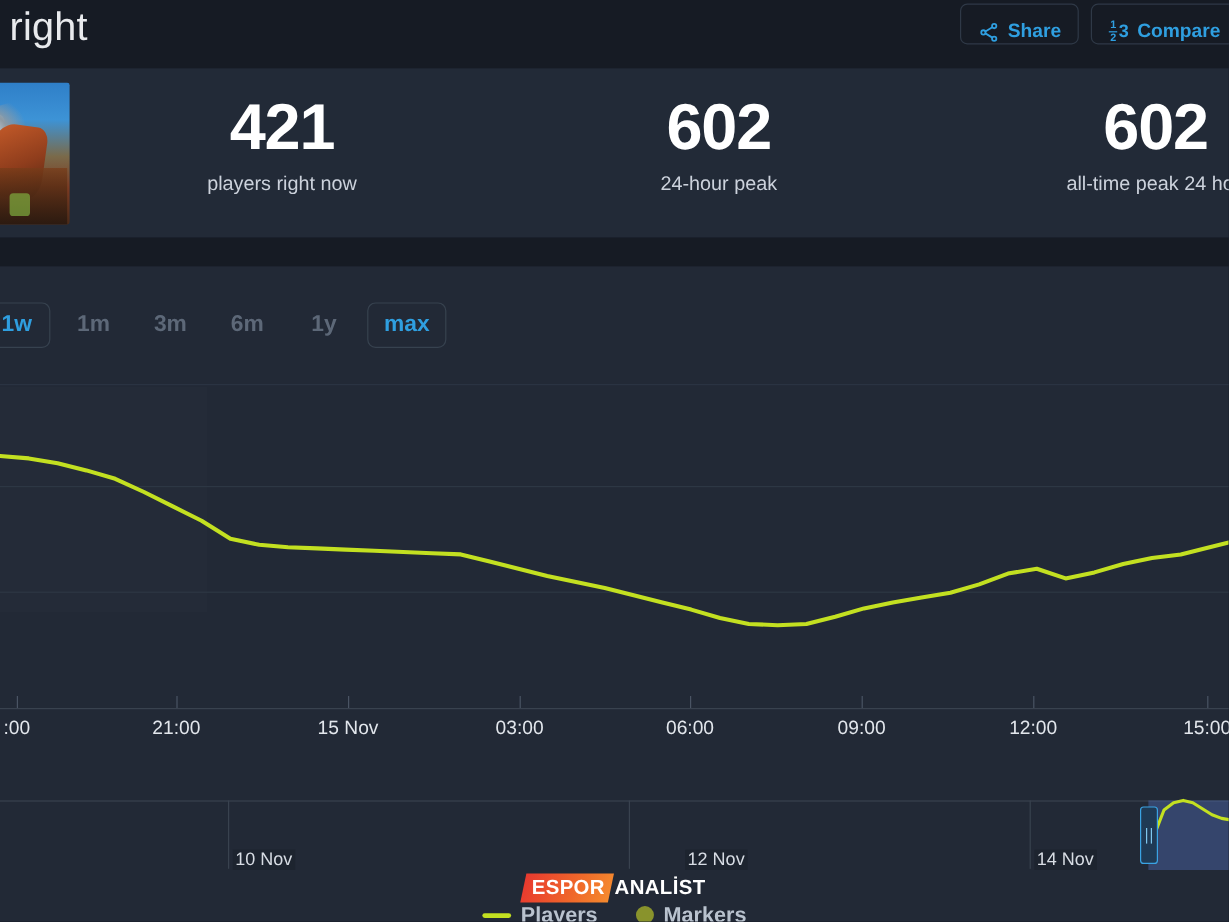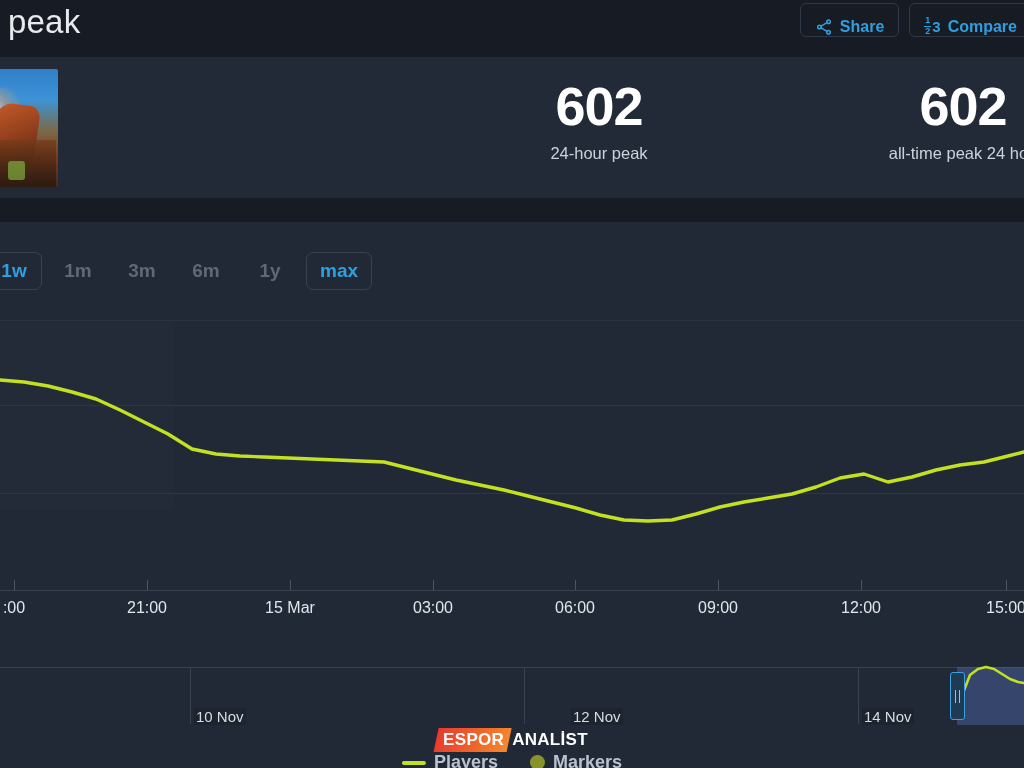--- a/index.html
+++ b/index.html
@@ -191,21 +191,21 @@
   .legend-item { display: flex; align-items: center; gap: 8px; cursor: pointer; }
   .lg-line { display:block; width: 24px; height: 4px; background: #c3e021; border-radius: 2px; }
   .lg-dot { display:block; width: 15px; height: 15px; border-radius: 50%; background: #89932c; }
 </style>
 </head>
 <body>
 
 <div id="app">
 
   <div class="header">
-    <div class="page-title">peak</div>
+    <div class="page-title">right</div>
     <div class="hdr-actions">
       <button class="hdr-btn">
         <span>
           <svg width="18" height="18" viewBox="0 0 24 24" fill="none" stroke="#2f9fe0" stroke-width="2" stroke-linecap="round" stroke-linejoin="round">
             <circle cx="18" cy="5" r="2.4"></circle>
               <circle cx="6" cy="12" r="2.4"></circle>
               <circle cx="18" cy="19" r="2.4"></circle>
             <line x1="8.2" y1="10.9" x2="15.9" y2="6.2"></line>
               <line x1="8.2" y1="13.1" x2="15.9" y2="17.8"></line>
           </svg>
@@ -227,20 +227,24 @@
 
   <div class="stats-band">
     <div class="thumb">
       <div class="t-f"></div>
         <div class="t-a"></div>
         <div class="t-b"></div>
       <div class="t-c"></div>
         <div class="t-e"></div>
     </div>
 
+    <div class="stat stat-1">
+      <div class="stat-value">421</div>
+      <div class="stat-label">players right now</div>
+    </div>
     <div class="stat stat-2">
       <div class="stat-value">602</div>
       <div class="stat-label">24-hour peak</div>
     </div>
     <div class="stat stat-3">
       <div class="stat-value">602</div>
       <div class="stat-label">all-time peak 24 hou</div>
     </div>
   </div>
 
@@ -270,21 +274,21 @@
       </svg>
     </div>
 
     <div class="xaxis-line"></div>
     <div id="xaxis">
         <div class="xtick" style="left: 14px;"></div>
         <div class="xlabel" style="left: 14px;">:00</div>
         <div class="xtick" style="left: 147px;"></div>
         <div class="xlabel" style="left: 147px;">21:00</div>
         <div class="xtick" style="left: 290px;"></div>
-        <div class="xlabel" style="left: 290px;">15 Mar</div>
+        <div class="xlabel" style="left: 290px;">15 Nov</div>
         <div class="xtick" style="left: 433px;"></div>
         <div class="xlabel" style="left: 433px; text-align: center;">03:00</div>
         <div class="xtick" style="left: 575px;"></div>
         <div class="xlabel" style="left: 575px;">06:00</div>
         <div class="xtick" style="left: 718px;"></div>
         <div class="xlabel" style="left: 718px;">09:00</div>
         <div class="xtick" style="left: 861px;"></div>
         <div class="xlabel" style="left: 861px;">12:00</div>
         <div class="xtick" style="left: 1006px;"></div>
         <div class="xlabel" style="left: 1006px;">15:00</div>

